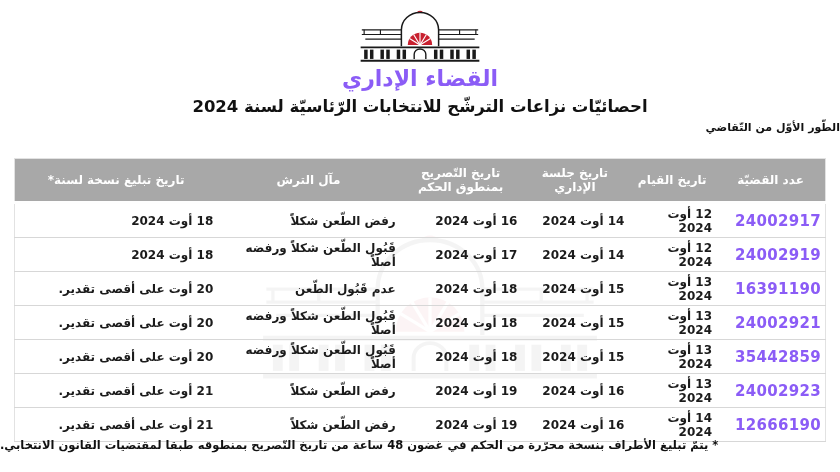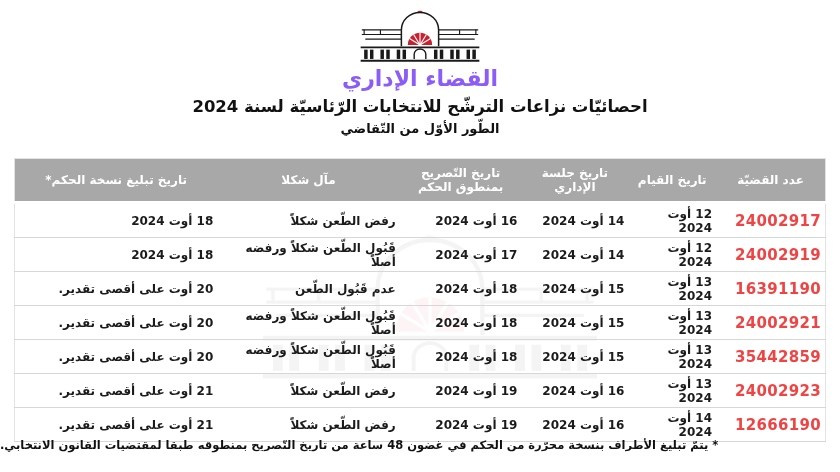--- a/index.html
+++ b/index.html
@@ -18,22 +18,22 @@
     margin-top:2px;letter-spacing:0px;
     font-family:"DejaVu Sans", sans-serif;
   }
 
   
   .title{
     position:absolute;top:97px;left:0;right:0;text-align:center;
     font-size:16.5px;font-weight:bold;color:#111;z-index:3;
   }
   .subtitle{
-    position:absolute;top:121px;left:0;right:0;text-align:center;
-    font-size:13px;font-weight:bold;color:#111;z-index:3;
+    position:absolute;top:121px;left:0;right:0;text-align:right;
+    font-size:11px;font-weight:bold;color:#111;z-index:3;
   }
 
   
   .watermark{
     position:absolute;left:250px;top:192px;width:360px;height:240px;
     opacity:0.10;z-index:1;pointer-events:none;
   }
 
   
   .stats-table{
@@ -45,21 +45,21 @@
     background:#A8A8A8;color:#ffffff;font-weight:bold;font-size:12px;
     height:38px;padding:2px 4px;text-align:center;vertical-align:middle;
     border-bottom:3px solid #fefefe;
   }
   .stats-table td{
     height:31px;padding:1px 4px;text-align:right;vertical-align:middle;
     font-size:12px;font-weight:bold;color:#1b1b1b;
     border-bottom:1px solid #d7d7d7;background:rgba(255,255,255,0.55);
   }
   .stats-table td.case-number{
-    font-size:15px;letter-spacing:0.3px;color:#ef4444;
+    font-size:15px;letter-spacing:0.3px;color:#8b5cf6;
   }
   col.c-case{width:13.5%;} col.c-filing{width:10.8%;}
   col.c-hearing{width:13.2%;} col.c-ruling{width:15.0%;}
   col.c-outcome{width:22.5%;} col.c-notify{width:25.0%;}
 
   
   .footnote{
     position:absolute;top:438px;left:0;right:0;text-align:left;
     font-size:11.5px;font-weight:bold;color:#111;z-index:3;
   }
@@ -145,22 +145,22 @@
       <col class="c-ruling">
         <col class="c-outcome">
         <col class="c-notify">
     </colgroup>
     <thead>
       <tr>
         <th>عدد القضيّة</th>
         <th>تاريخ القيام</th>
         <th>تاريخ جلسة الإداري</th>
         <th>تاريخ التّصريح بمنطوق الحكم</th>
-        <th>مآل شكلا</th>
-        <th>تاريخ تبليغ نسخة الحكم*</th>
+        <th>مآل الترش</th>
+        <th>تاريخ تبليغ نسخة لسنة*</th>
       </tr>
     </thead>
     <tbody>
       <tr>
         <td class="case-number">24002917</td>
         <td>12 أوت 2024</td>
         <td>14 أوت 2024</td>
         <td>16 أوت 2024</td>
         <td>رفض الطّعن شكلاً</td>
         <td>18 أوت 2024</td>

